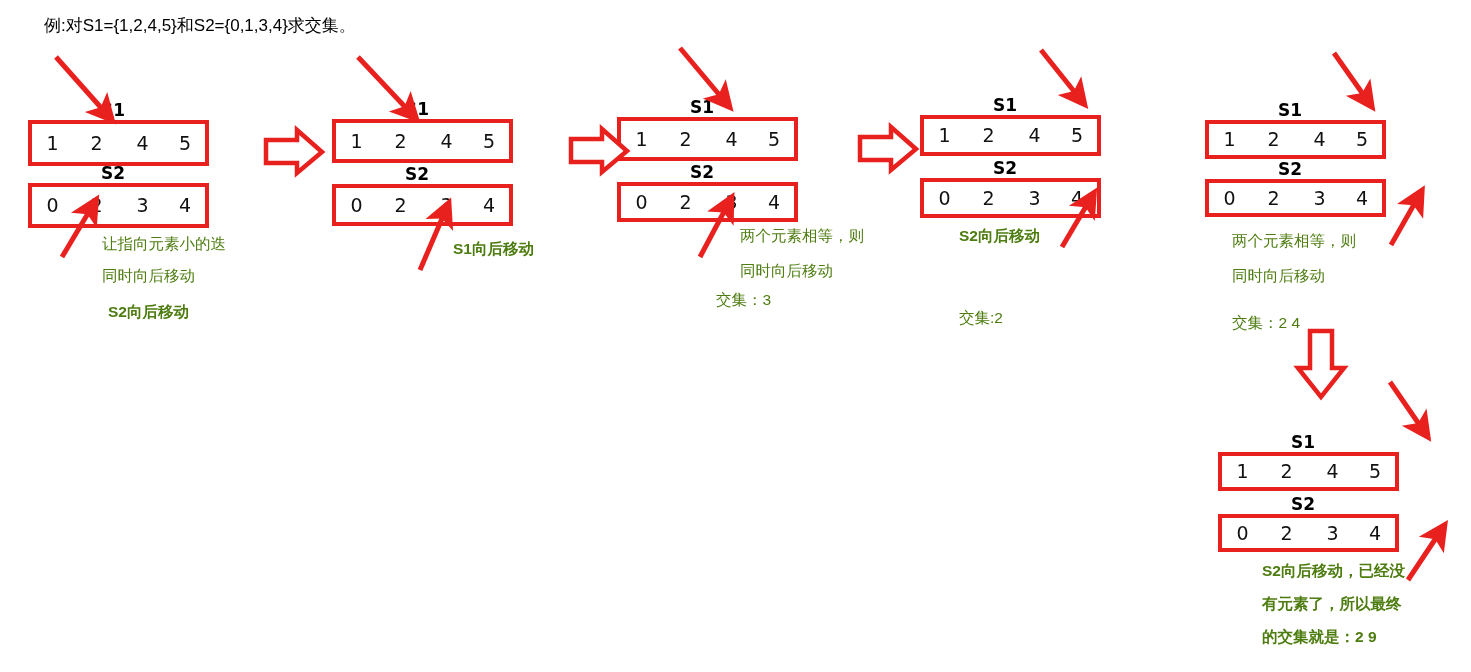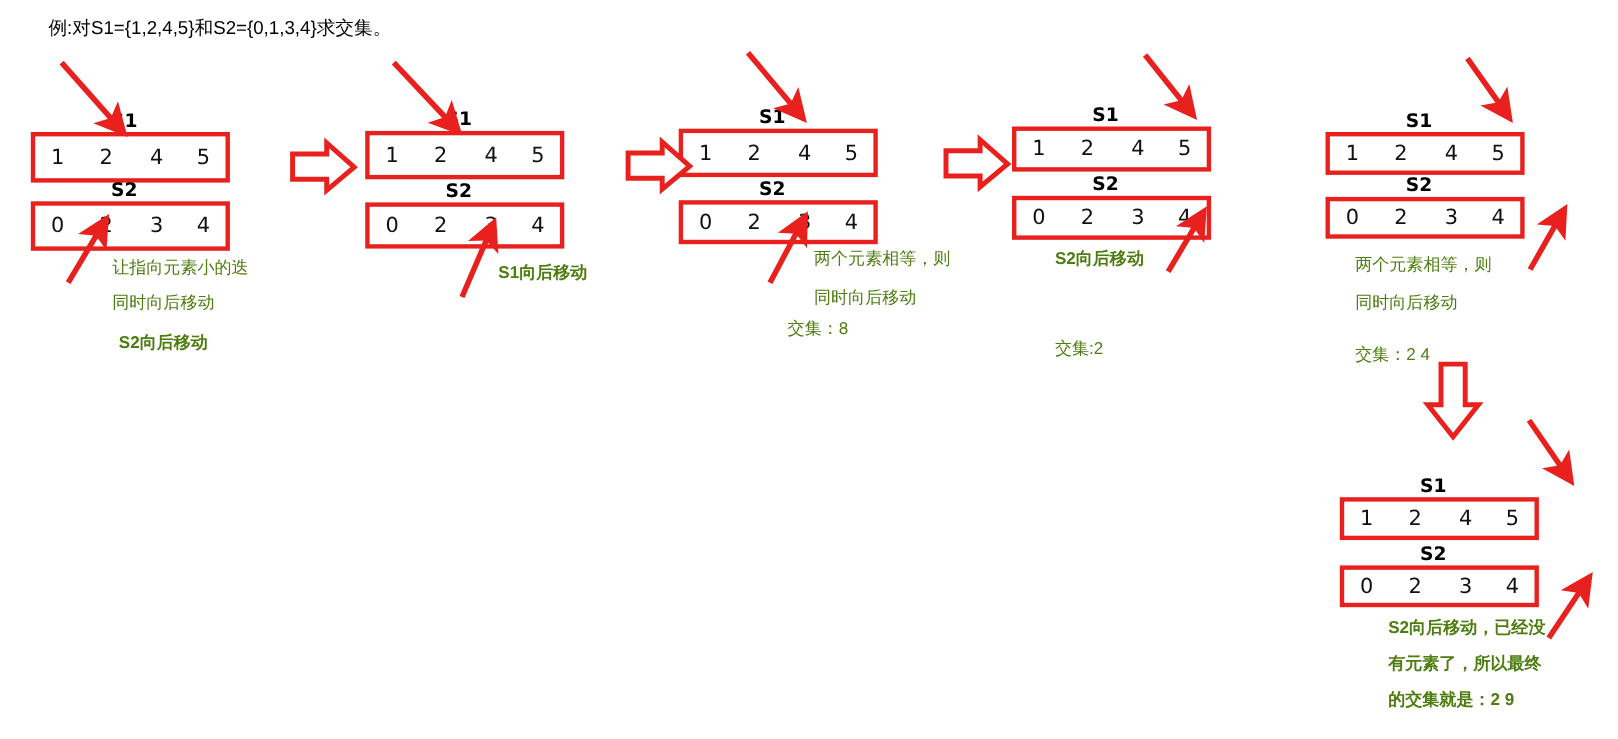--- a/index.html
+++ b/index.html
@@ -145,21 +145,21 @@
     <span class="setlabel">S2</span>
     <span class="setbox" style="width:181px; height:40px;">
       <span class="cell" style="width:41px;">0</span>
       <span class="cell" style="width:47px;">2</span>
       <span class="cell" style="width:45px;">3</span>
       <span class="cell" style="width:40px;">4</span>
     </span>
   </div>
   <div class="note" style="left:740px; top:228px;">两个元素相等，则</div>
   <div class="note" style="left:740px; top:263px;">同时向后移动</div>
-  <div class="note" style="left:716px; top:292px;">交集：8</div>
+  <div class="note" style="left:716px; top:292px;">交集：3</div>
 
   <div class="setrow" style="left:920px; top:95px;">
     <span class="setlabel">S1</span>
     <span class="setbox" style="width:181px; height:41px;">
       <span class="cell" style="width:41px;">1</span>
       <span class="cell" style="width:47px;">2</span>
       <span class="cell" style="width:45px;">4</span>
       <span class="cell" style="width:40px;">5</span>
     </span>
   </div>

